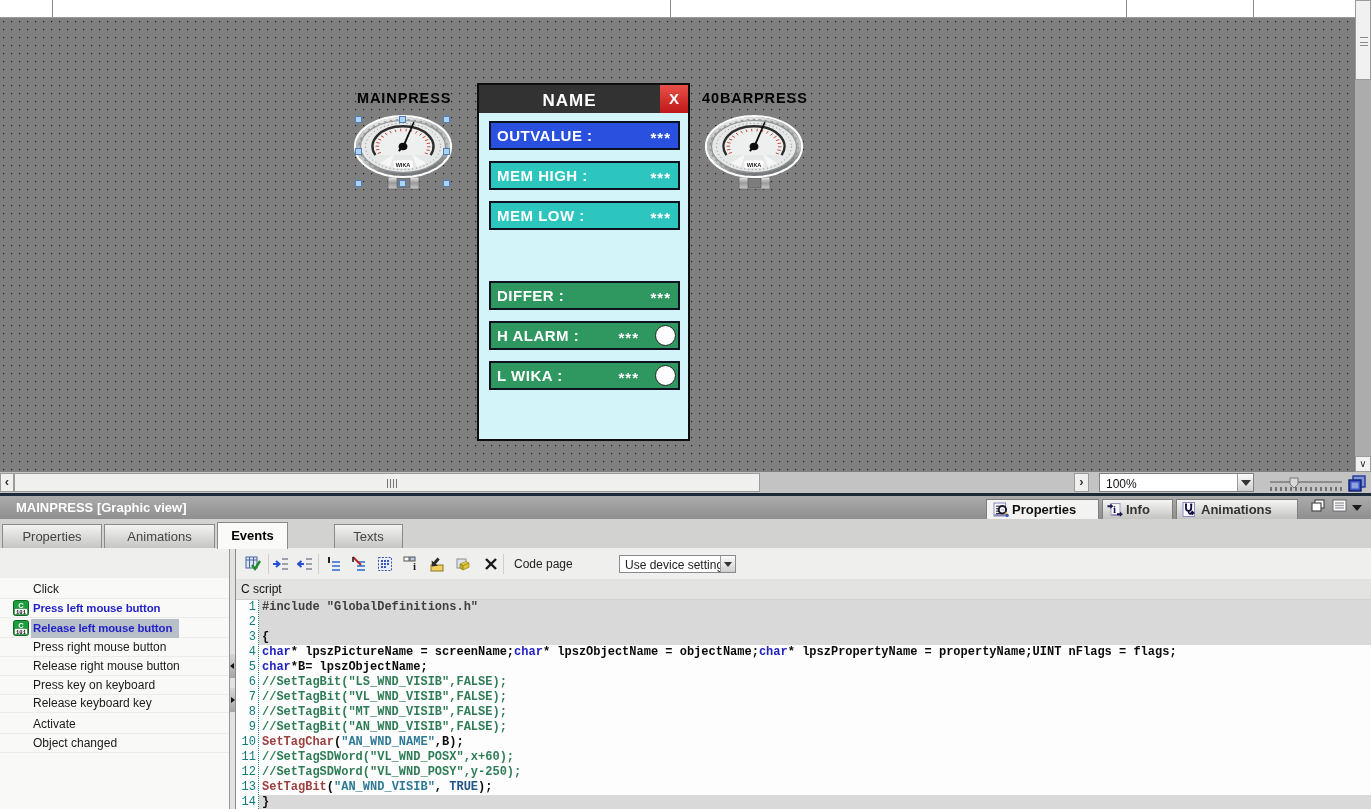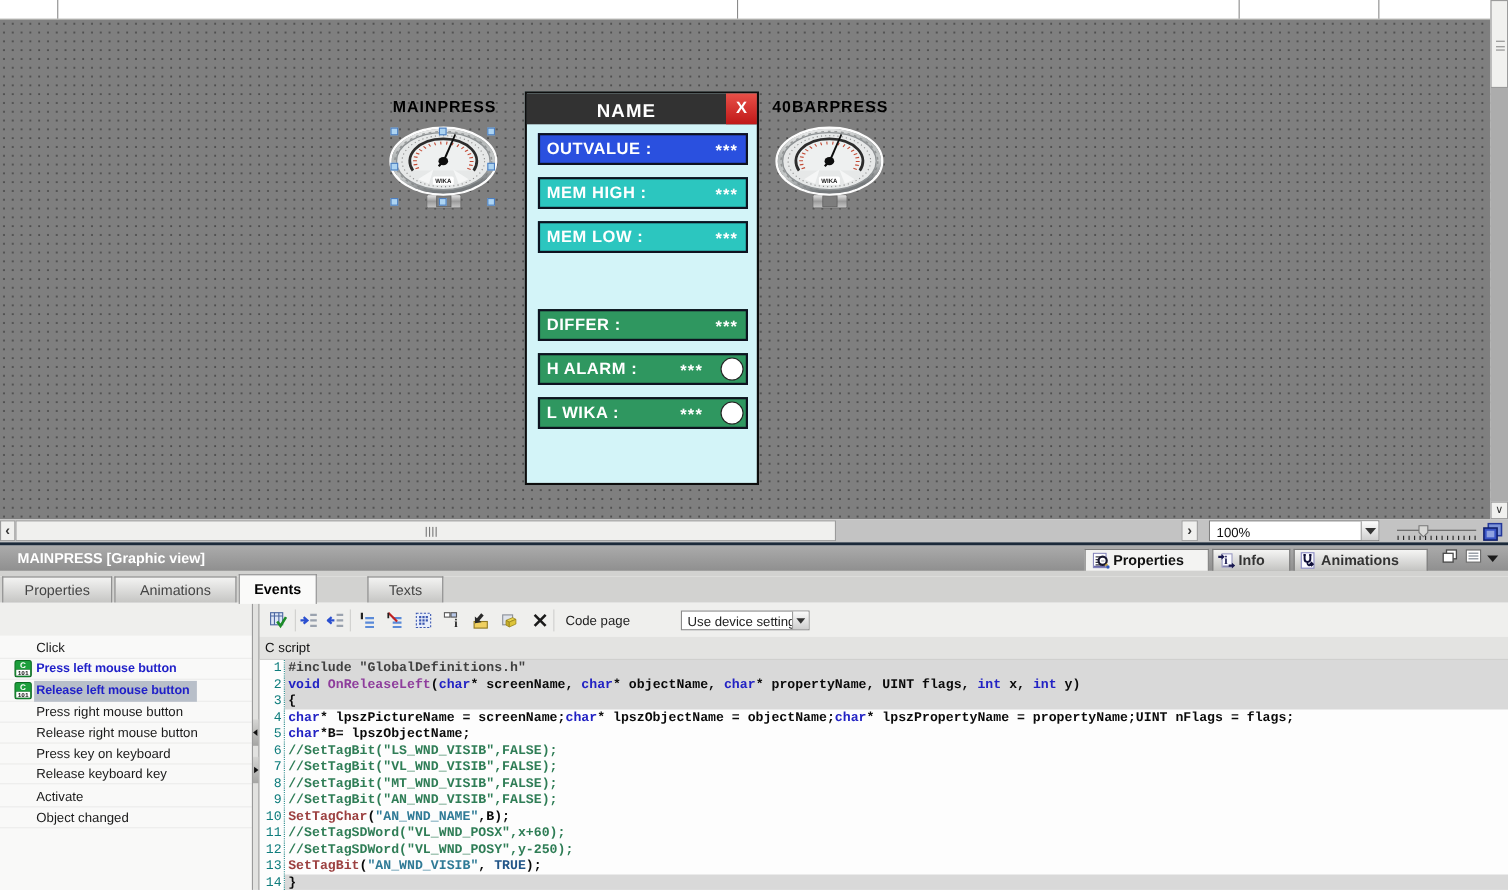--- a/index.html
+++ b/index.html
@@ -469,21 +469,20 @@
         <div class="ln" style="top:75px">6</div>
         <div class="ln" style="top:90px">7</div>
         <div class="ln" style="top:105px">8</div>
         <div class="ln" style="top:120px">9</div>
         <div class="ln" style="top:135px">10</div>
         <div class="ln" style="top:150px">11</div>
         <div class="ln" style="top:165px">12</div>
         <div class="ln" style="top:180px">13</div>
         <div class="ln" style="top:195px">14</div>
       <div class="cl" style="top:0"><span style="color:#404040">#include "GlobalDefinitions.h"</span></div>
-      <div class="cl" style="top:15px"><span class="kw">void</span> <span class="fn">OnReleaseLeft</span>(<span class="kw">char</span>* screenName, <span class="kw">char</span>* objectName, <span class="kw">char</span>* propertyName, UINT flags, <span class="kw">int</span> x, <span class="kw">int</span> y)</div>
       <div class="cl" style="top:30px">{</div>
       <div class="cl" style="top:45px"><span class="kw">char</span>* lpszPictureName = screenName;<span class="kw">char</span>* lpszObjectName = objectName;<span class="kw">char</span>* lpszPropertyName = propertyName;UINT nFlags = flags;</div>
       <div class="cl" style="top:60px"><span class="kw">char</span>*B= lpszObjectName;</div>
       <div class="cl" style="top:75px"><span class="cm">//SetTagBit("LS_WND_VISIB",FALSE);</span></div>
       <div class="cl" style="top:90px"><span class="cm">//SetTagBit("VL_WND_VISIB",FALSE);</span></div>
       <div class="cl" style="top:105px"><span class="cm">//SetTagBit("MT_WND_VISIB",FALSE);</span></div>
       <div class="cl" style="top:120px"><span class="cm">//SetTagBit("AN_WND_VISIB",FALSE);</span></div>
       <div class="cl" style="top:135px"><span class="mr">SetTagChar</span>(<span class="str">"AN_WND_NAME"</span>,B);</div>
       <div class="cl" style="top:150px"><span class="cm">//SetTagSDWord("VL_WND_POSX",x+60);</span></div>
       <div class="cl" style="top:165px"><span class="cm">//SetTagSDWord("VL_WND_POSY",y-250);</span></div>

